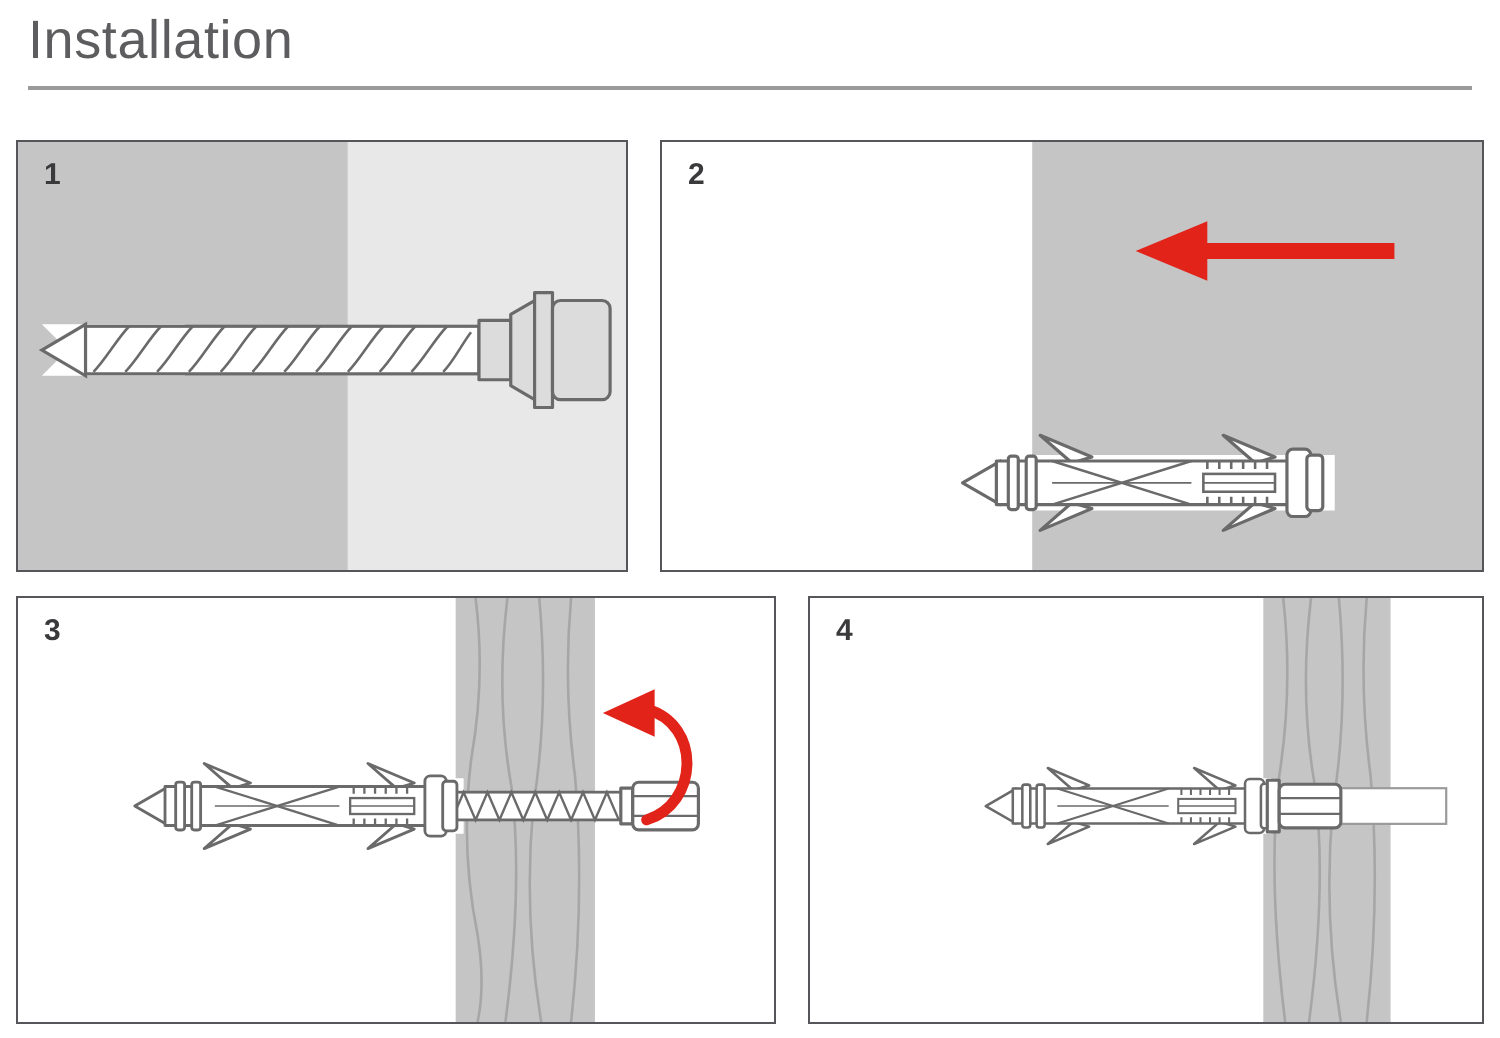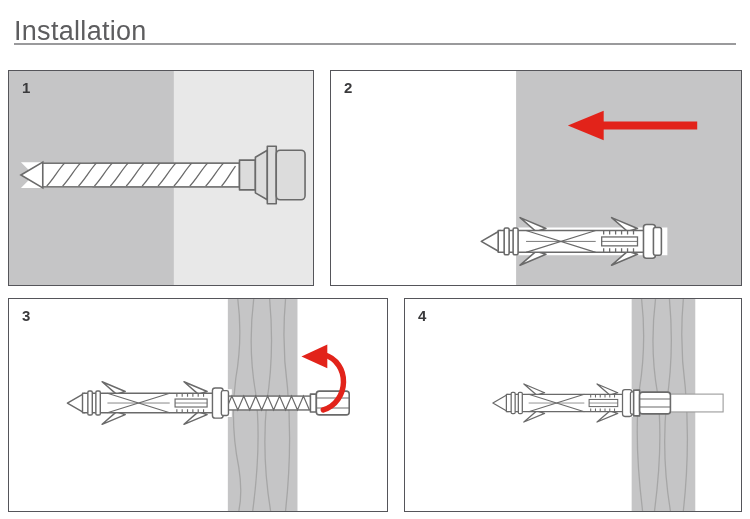--- a/index.html
+++ b/index.html
@@ -1,18 +1,18 @@
 <!DOCTYPE html>
 <html><head>
 <meta charset="utf-8">
 <style>
   * { margin:0; padding:0; box-sizing:border-box; }
   html,body { width:750px; height:519px; background:#ffffff; overflow:hidden;
               font-family:"Liberation Sans", sans-serif; position:relative; }
-  .page-title { position:absolute; left:14px; top:16px; font-size:27px; font-weight:500;
+  .page-title { position:absolute; left:14px; top:5px; font-size:27px; font-weight:500;
                 color:#5d5d5f; letter-spacing:.3px; }
   .title-rule { position:absolute; left:14px; top:43px; width:722px; height:2px;
                 background:#9a9a9c; }
   .panel { position:absolute; border:1px solid #55555a; background:#ffffff; }
   .panel svg { display:block; width:100%; height:100%; }
   .step-num { position:absolute; left:13px; top:8px; font-size:15px; font-weight:bold;
               color:#3a3a3c; z-index:2; }
   #p1 { left:8px;   top:70px;  width:306px; height:216px; }
   #p2 { left:330px; top:70px;  width:412px; height:216px; }
   #p3 { left:8px;   top:298px; width:380px; height:214px; }

